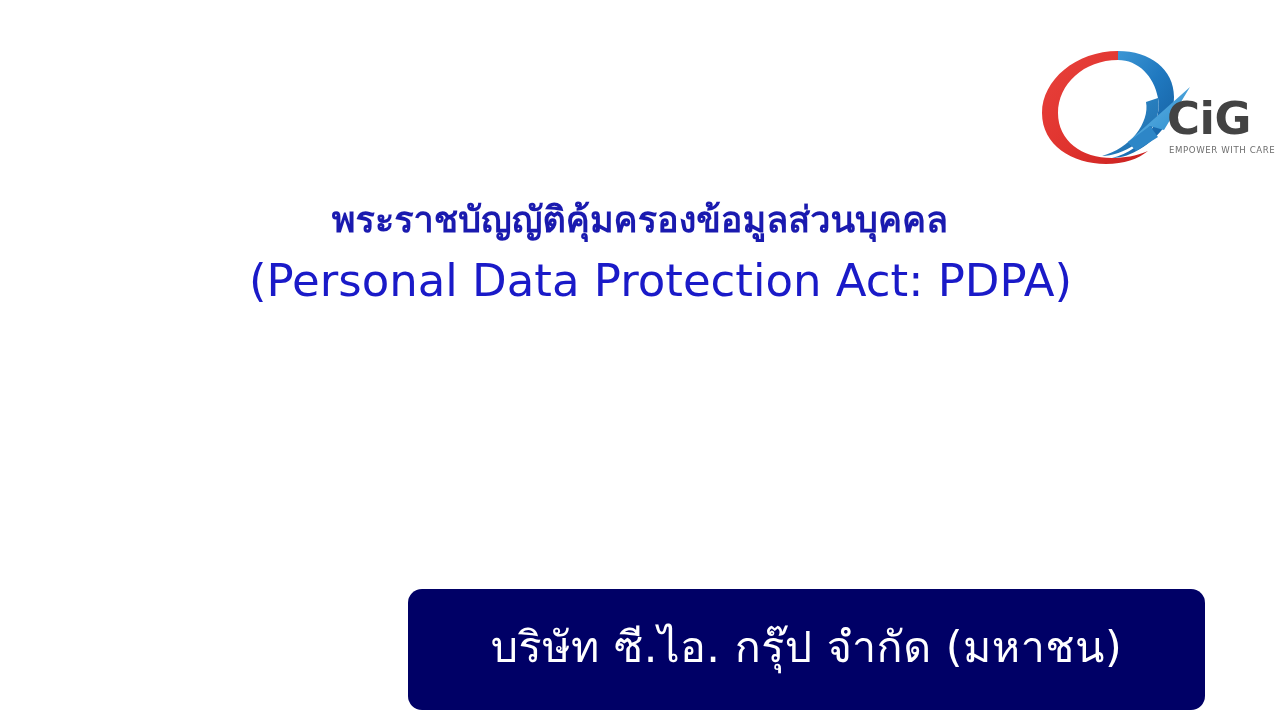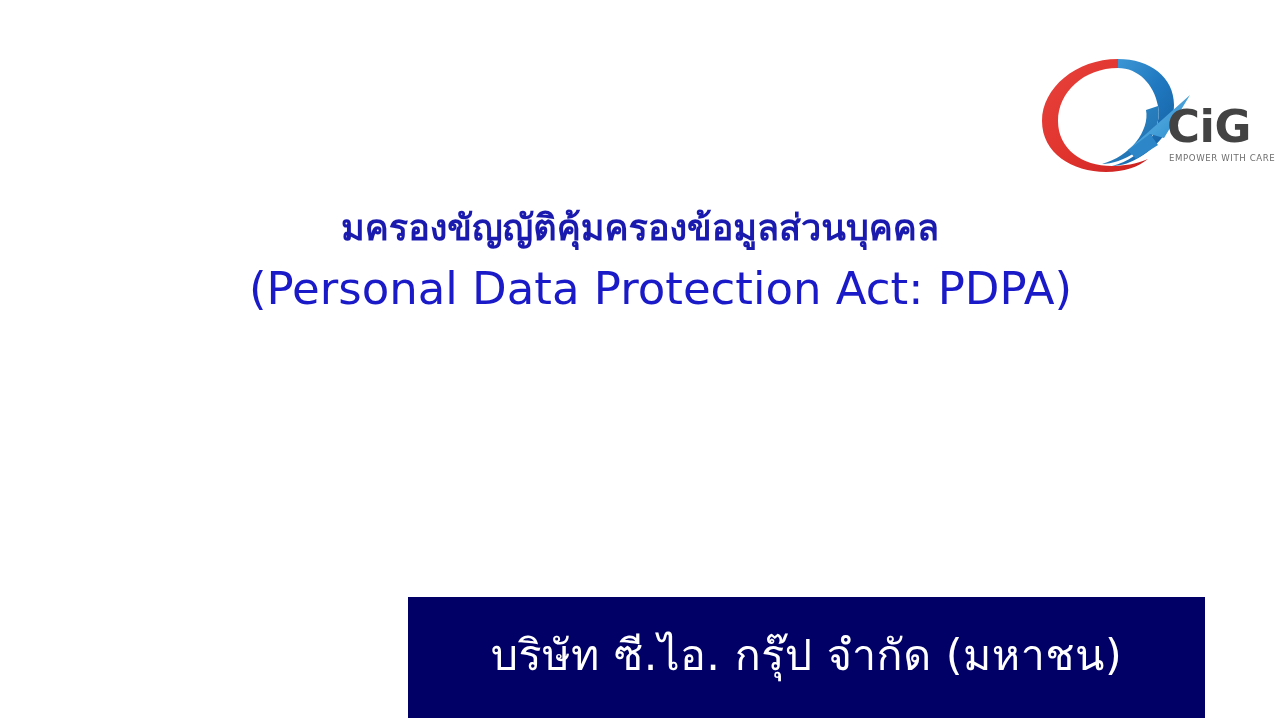--- a/index.html
+++ b/index.html
@@ -11,21 +11,21 @@
     height: 720px;
     background: #ffffff;
     font-family: "DejaVu Sans", "Liberation Sans", sans-serif;
     overflow: hidden;
     position: relative;
   }
 
   #slide {
     position: absolute;
     left: 0;
-    top: 16px;
+    top: 8px;
     width: 1280px;
     height: 618px;
     background: #ffffff;
   }
 
   
   #logo-block {
     position: absolute;
     left: 1032px;
     top: 30px;
@@ -100,20 +100,21 @@
   #company-banner {
     position: absolute;
     left: 408px;
     top: 581px;
     width: 797px;
     height: 121px;
     background: #000066;
     display: flex;
     align-items: center;
     justify-content: center;
+    border-radius: 14px;
   }
   #company-banner-text {
     font-family: "DejaVu Sans", "Liberation Sans", sans-serif;
     font-size: 43px;
     font-weight: 400;
     color: #ffffff;
     line-height: 56px;
     white-space: nowrap;
     letter-spacing: 0.5px;
     padding-bottom: 6px;
@@ -186,21 +187,21 @@
       </svg>
     </div>
 
     <div id="logo-wordmark">
       <div id="logo-name">CiG</div>
       <div id="logo-tagline">EMPOWER WITH CARE</div>
     </div>
   </div>
 
   <div id="title-group">
-    <div id="title-thai">มครองขัญญัติคุ้มครองข้อมูลส่วนบุคคล</div>
+    <div id="title-thai">พระราชบัญญัติคุ้มครองข้อมูลส่วนบุคคล</div>
     <div id="title-english">(Personal Data Protection Act: PDPA)</div>
   </div>
 
   <div id="company-banner">
     <div id="company-banner-text">บริษัท ซี.ไอ. กรุ๊ป จำกัด (มหาชน)</div>
   </div>
 
 </div>
 
 </body></html>

